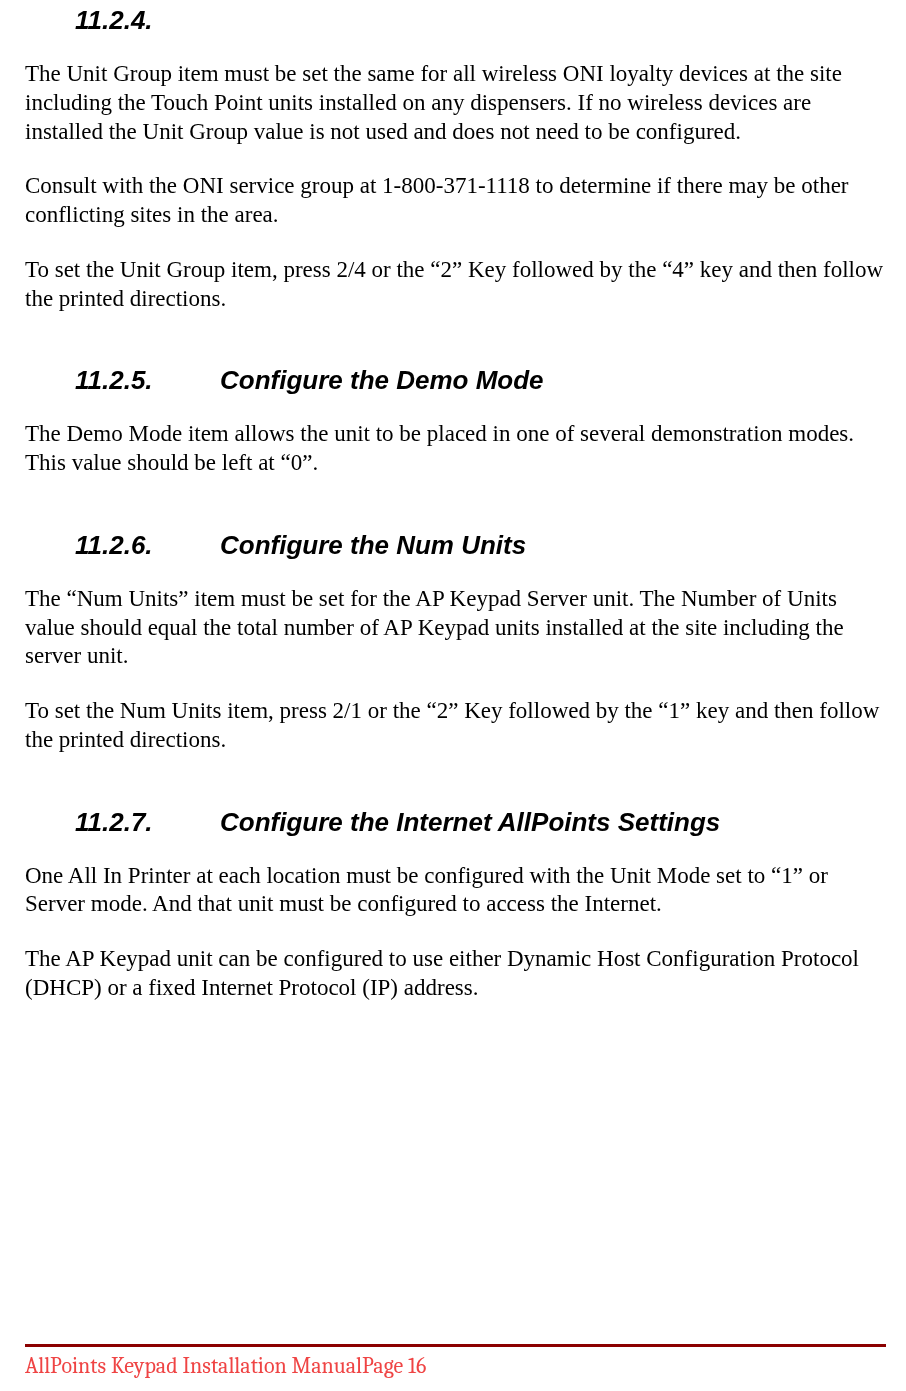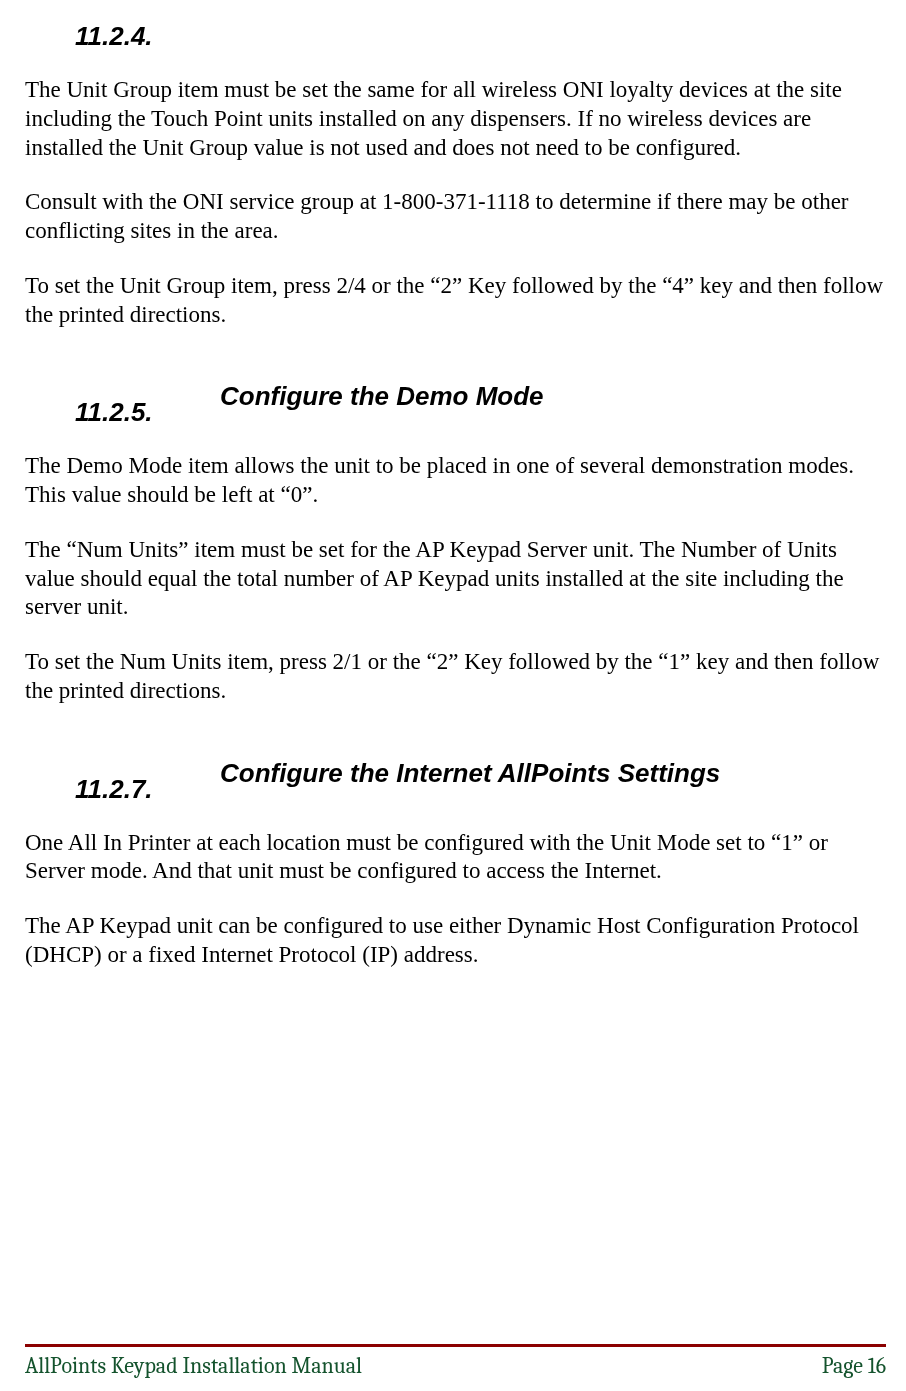--- a/index.html
+++ b/index.html
@@ -26,21 +26,20 @@
       font-weight: bold;
       font-style: italic;
       font-size: 26px;
       margin-left: 50px;
       margin-top: 0;
       margin-bottom: 24px;
       display: flex;
     }
     .heading-num {
       min-width: 145px;
-      margin-top: 16px;
     }
     .heading-block {
       margin-top: 52px;
     }
     p.body-text {
       line-height: 1.25;
       margin-bottom: 26px;
     }
     p.body-text.tight {
       margin-bottom: 8px;
@@ -51,44 +50,48 @@
       left: 0;
       right: 0;
       padding: 0 20px 12px 25px;
     }
     .footer-line {
       border-top: 3px solid #8B0000;
       margin-bottom: 6px;
     }
     .footer-row {
       display: flex;
-      justify-content: space-between;
+      justify-content: flex-start;
       font-family: Cambria, "Times New Roman", serif;
       font-size: 22px;
-      color: #14532d;
+      color: #ef4444;
     }
   </style>
 </head>
 <body>
 
 <div class="content">
 
   <div class="heading">
     <span class="heading-num">11.2.4.</span>
   </div>
   <p class="body-text">The Unit Group item must be set the same for all wireless ONI loyalty devices at the site including the Touch Point units installed on any dispensers.  If no wireless devices are installed the Unit Group value is not used and does not need to be configured.</p>
   <p class="body-text">Consult with the ONI service group at 1-800-371-1118 to determine if there may be other conflicting sites in the area.</p>
   <p class="body-text">To set the Unit Group item, press 2/4 or the “2” Key followed by the “4” key and then follow the printed directions.</p>
 
   <div class="heading heading-block">
     <span class="heading-num">11.2.5.</span>
     <span>Configure the Demo Mode</span>
   </div>
   <p class="body-text">The Demo Mode item allows the unit to be placed in one of several demonstration modes.  This value should be left at “0”.</p>
 
+  <div class="heading heading-block">
+    <span class="heading-num">11.2.6.</span>
+    <span>Configure the Num Units</span>
+  </div>
   <p class="body-text">The “Num Units” item must be set for the AP Keypad Server unit.  The Number of Units value should equal the total number of AP Keypad units installed at the site including the server unit.</p>
   <p class="body-text">To set the Num Units item, press 2/1 or the “2” Key followed by the “1” key and then follow the printed directions.</p>
 
   <div class="heading heading-block">
     <span class="heading-num">11.2.7.</span>
     <span>Configure the Internet AllPoints Settings</span>
   </div>
   <p class="body-text">One All In Printer at each location must be configured with the Unit Mode set to “1” or Server mode.  And that unit must be configured to access the Internet.</p>
   <p class="body-text tight">The AP Keypad unit can be configured to use either Dynamic Host Configuration Protocol (DHCP) or a fixed Internet Protocol (IP) address.</p>
 

